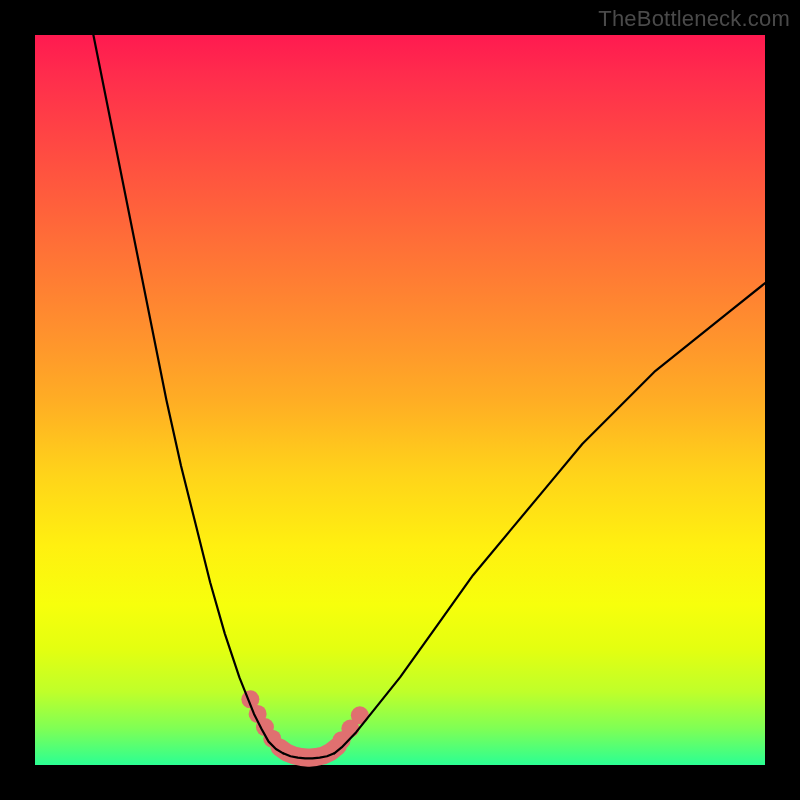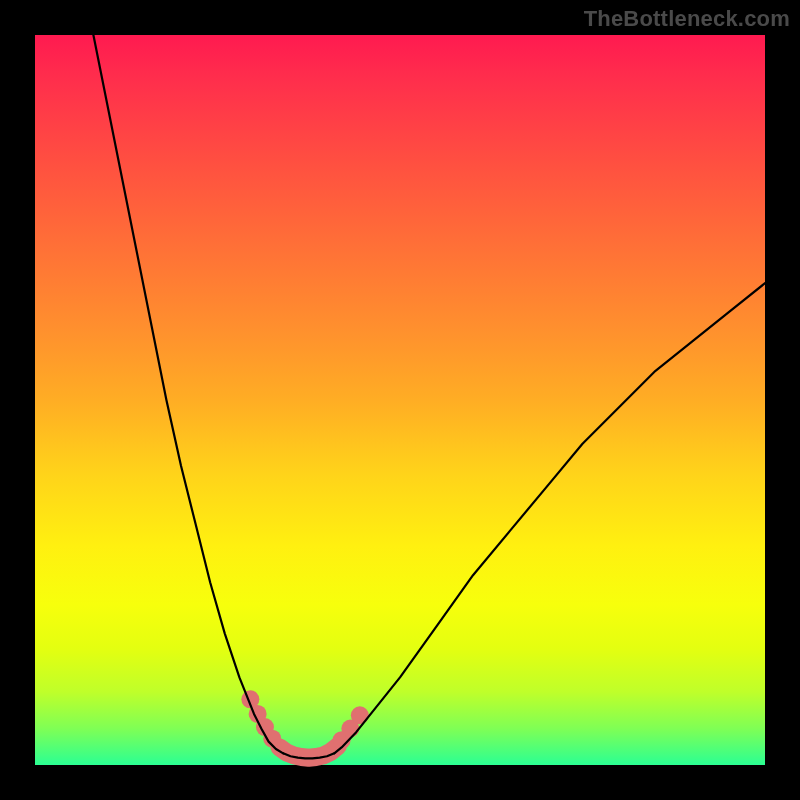--- a/index.html
+++ b/index.html
@@ -42,21 +42,21 @@
       #7fff55 95%,
       #2bff93 100%
     );
   }
   .watermark {
     position: absolute;
     top: 6px;
     right: 10px;
     color: #4a4a4a;
     font-size: 22px;
-    font-weight: 700;
+    font-weight: 400;
     letter-spacing: 0.2px;
     user-select: none;
   }
   svg.curve {
     position: absolute;
     left: 0;
     top: 0;
     width: 730px;
     height: 730px;
     overflow: visible;

